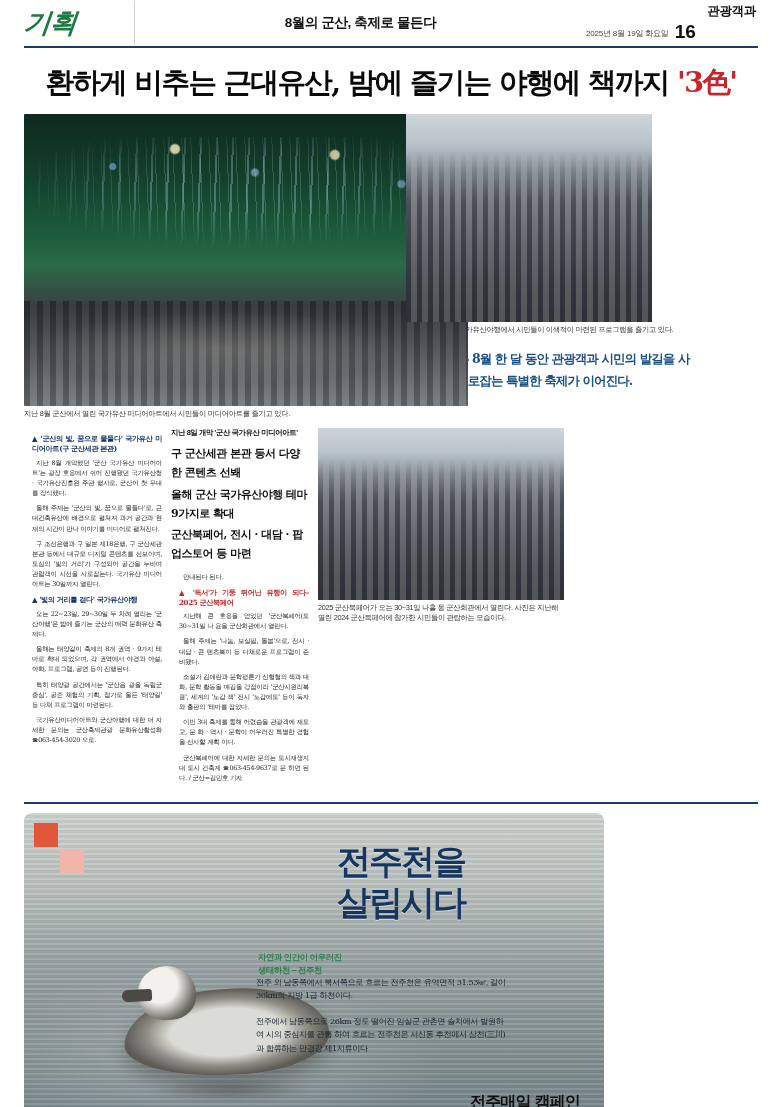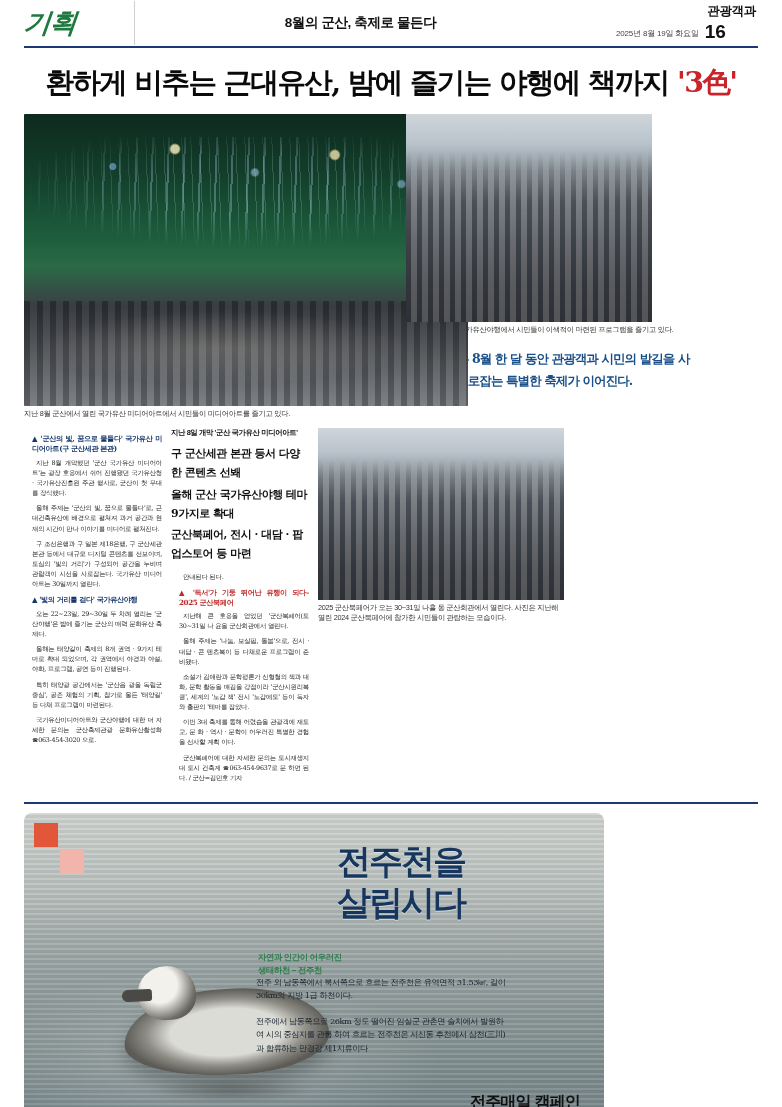--- a/index.html
+++ b/index.html
@@ -42,21 +42,21 @@
     font-size:13.5px;font-weight:bold;color:#111;letter-spacing:-0.4px;
   }
   .masthead-right{
     width:170px;text-align:right;padding-right:2px;
   }
   .paper-name{
     font-size:12.5px;font-weight:bold;color:#111;letter-spacing:-0.3px;
     line-height:1.1;
   }
   .mast-date-row{
-    display:flex;align-items:flex-end;justify-content:center;gap:6px;
+    display:flex;align-items:flex-end;justify-content:flex-start;gap:6px;
     margin-top:3px;
   }
   .mast-date{
     font-size:8px;color:#444;letter-spacing:-0.2px;padding-bottom:2px;
   }
   .page-no{
     font-size:19px;font-weight:bold;color:#111;line-height:1;
   }
 
   

